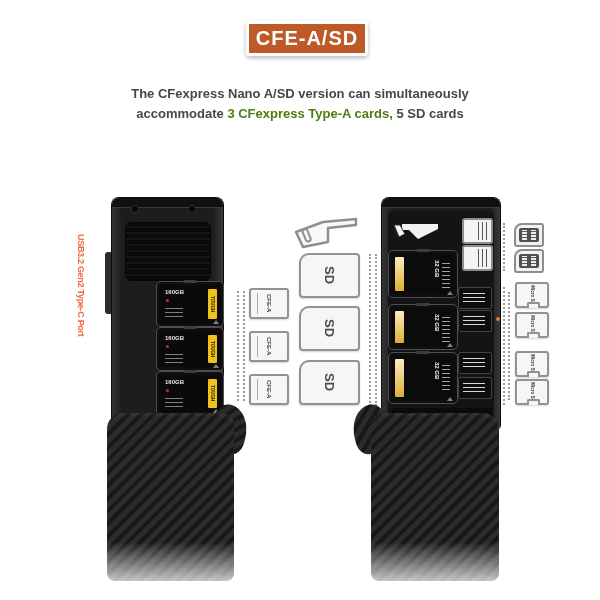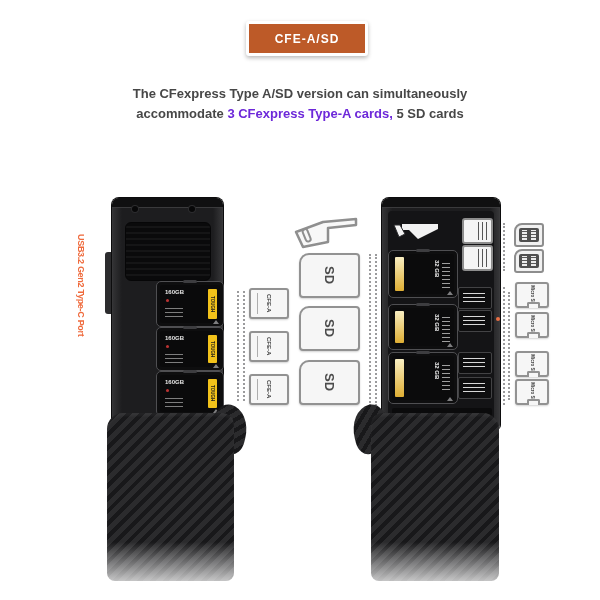--- a/index.html
+++ b/index.html
@@ -6,26 +6,26 @@
   .canvas{
     position:relative;width:600px;height:600px;background:#ffffff;overflow:hidden;
     font-family:"Liberation Sans",sans-serif;
   }
   
   .badge{
     position:absolute;left:246px;top:21px;width:116px;height:29px;
     background:#bd5a28;border:3px solid #ffffff;border-radius:3px;
     box-shadow:0 2px 4px rgba(0,0,0,.28);
     display:flex;align-items:center;justify-content:center;
-    color:#fff;font-weight:bold;font-size:12px;letter-spacing:1px;
+    color:#fff;font-weight:bold;font-size:20px;letter-spacing:1px;
   }
   
   .desc{position:absolute;left:0;top:84px;width:600px;text-align:center;
     color:#474747;font-weight:bold;font-size:13px;line-height:20px;}
-  .desc .hl{color:#6d28d9;}
+  .desc .hl{color:#4d7c0f;}
   
   .port-label{
     position:absolute;left:76px;top:234px;height:172px;
     writing-mode:vertical-rl;
     color:#ef6a3c;font-weight:bold;font-size:9px;letter-spacing:-0.3px;
   }
   
   .device{
     position:absolute;top:198px;height:231px;
     background:linear-gradient(90deg,#343436 0%,#1d1d1f 9%,#1d1d1f 91%,#38383a 100%);
@@ -115,21 +115,21 @@
   .svg-icon{position:absolute;}
 </style>
 </head>
 <body>
 
 <div class="canvas">
 
   <div class="badge">CFE-A/SD</div>
 
   <div class="desc">
-    <div>The CFexpress Type A/SD version can simultaneously</div>
+    <div>The CFexpress Nano A/SD version can simultaneously</div>
     <div><span>accommodate </span><span class="hl">3 CFexpress Type-A cards,</span><span> 5 SD cards</span></div>
   </div>
 
   <div class="port-label">USB3.2 Gen2 Type-C Port</div>
 
   <div class="side-tab"></div>
   <div class="device dev-left">
     <div class="dev-cap"></div>
   </div>
   <div class="screw" style="left:132px;"></div>

